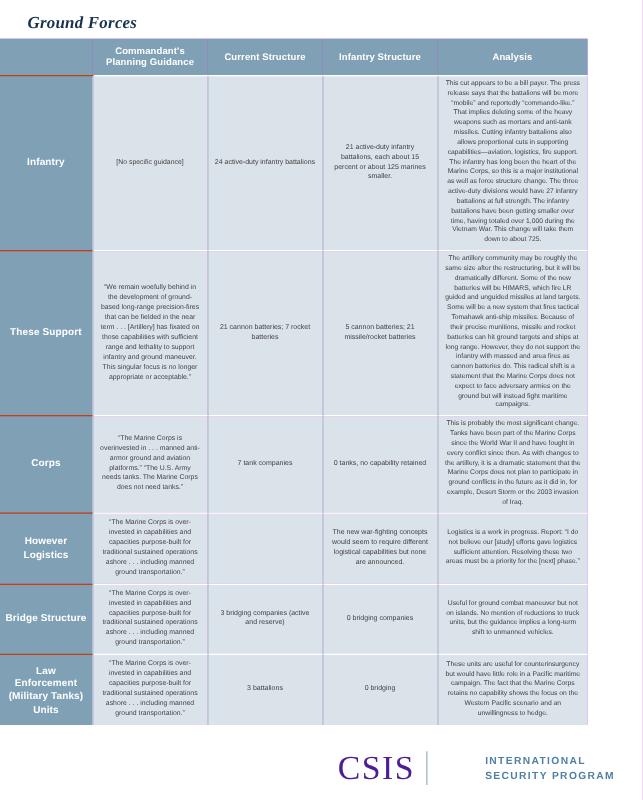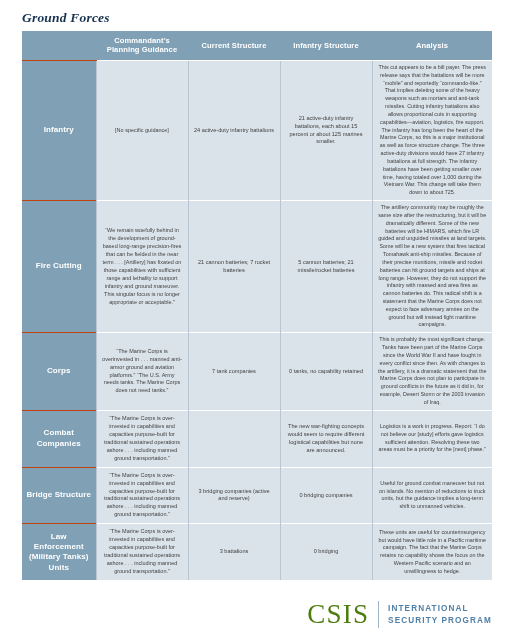--- a/index.html
+++ b/index.html
@@ -29,21 +29,20 @@
     color: #16324f;
     letter-spacing: 0.2px;
     margin: 0;
     padding: 10px 0 5px 22px;
     border-radius: 10px;
   }
   table.matrix {
     border-collapse: collapse;
     table-layout: fixed;
     width: 470px;
-    margin-left: 22px;
     background: #d946ef;
   }
   table.matrix col.c0 { width: 74px; }
   table.matrix col.c1 { width: 92px; }
   table.matrix col.c2 { width: 92px; }
   table.matrix col.c3 { width: 92px; }
   table.matrix col.c4 { width: 120px; }
 
   thead th {
     background: #7fa0b5;
@@ -110,37 +109,37 @@
     right: 22px;
     bottom: 4px;
     display: flex;
     align-items: center;
     gap: 9px;
   }
   .logo-mark {
     font-family: "Liberation Serif", serif;
     font-size: 27px;
     letter-spacing: 1.2px;
-    color: #4d7c0f;
+    color: #4c1d95;
     line-height: 1;
   }
   .logo-rule {
     width: 1px;
     height: 27px;
     background: #9fb3c4;
   }
   .logo-sub {
     font-family: "Liberation Sans", sans-serif;
     font-size: 8.2px;
     font-weight: bold;
     letter-spacing: 1.1px;
     color: #4f7fa6;
     line-height: 1.45;
   }
-  .logo-sub div { white-space: nowrap; }
+  .logo-sub div { white-space: nowrap; margin-left: 37px; }
 </style>
 </head>
 <body>
 
 <div class="page">
 
   <h1 class="section-title">Ground Forces</h1>
 
   <table class="matrix">
     <colgroup>
@@ -163,35 +162,35 @@
       <tr>
         <th class="rowhead">Infantry</th>
         <td class="quote">[No specific guidance]</td>
         <td class="struct">24 active-duty infantry battalions</td>
         <td class="struct">21 active-duty infantry battalions, each about 15 percent or about 125 marines smaller.</td>
         <td class="analysis">This cut appears to be a bill payer. The press release says that the battalions will be more “mobile” and reportedly “commando-like.” That implies deleting some of the heavy weapons such as mortars and anti-tank missiles. Cutting infantry battalions also allows proportional cuts in supporting capabilities—aviation, logistics, fire support.
 
 The infantry has long been the heart of the Marine Corps, so this is a major institutional as well as force structure change. The three active-duty divisions would have 27 infantry battalions at full strength. The infantry battalions have been getting smaller over time, having totaled over 1,000 during the Vietnam War. This change will take them down to about 725.</td>
       </tr>
       <tr>
-        <th class="rowhead">Fire Cutting</th>
+        <th class="rowhead">These Support</th>
         <td class="quote">“We remain woefully behind in the development of ground-based long-range precision-fires that can be fielded in the near term . . . [Artillery] has fixated on those capabilities with sufficient range and lethality to support infantry and ground maneuver. This singular focus is no longer appropriate or acceptable.”</td>
         <td class="struct">21 cannon batteries; 7 rocket batteries</td>
         <td class="struct">5 cannon batteries; 21 missile/rocket batteries</td>
         <td class="analysis">The artillery community may be roughly the same size after the restructuring, but it will be dramatically different. Some of the new batteries will be HIMARS, which fire LR guided and unguided missiles at land targets. Some will be a new system that fires tactical Tomahawk anti-ship missiles. Because of their precise munitions, missile and rocket batteries can hit ground targets and ships at long range. However, they do not support the infantry with massed and area fires as cannon batteries do. This radical shift is a statement that the Marine Corps does not expect to face adversary armies on the ground but will instead fight maritime campaigns.</td>
       </tr>
       <tr>
         <th class="rowhead">Corps</th>
         <td class="quote">“The Marine Corps is overinvested in . . . manned anti-armor ground and aviation platforms.” “The U.S. Army needs tanks. The Marine Corps does not need tanks.”</td>
         <td class="struct">7 tank companies</td>
         <td class="struct">0 tanks, no capability retained</td>
         <td class="analysis">This is probably the most significant change. Tanks have been part of the Marine Corps since the World War II and have fought in every conflict since then. As with changes to the artillery, it is a dramatic statement that the Marine Corps does not plan to participate in ground conflicts in the future as it did in, for example, Desert Storm or the 2003 invasion of Iraq.</td>
       </tr>
       <tr>
-        <th class="rowhead">Combat Companies</th>
+        <th class="rowhead">However Logistics</th>
         <td class="quote">“The Marine Corps is over-invested in capabilities and capacities purpose-built for traditional sustained operations ashore . . . including manned ground transportation.”</td>
         <td class="struct"></td>
         <td class="struct">The new war-fighting concepts would seem to require different logistical capabilities but none are announced.</td>
         <td class="analysis">Logistics is a work in progress. Report: “I do not believe our [study] efforts gave logistics sufficient attention. Resolving these two areas must be a priority for the [next] phase.”</td>
       </tr>
       <tr>
         <th class="rowhead">Bridge Structure</th>
         <td class="quote">“The Marine Corps is over-invested in capabilities and capacities purpose-built for traditional sustained operations ashore . . . including manned ground transportation.”</td>
         <td class="struct">3 bridging companies (active and reserve)</td>
         <td class="struct">0 bridging companies</td>

